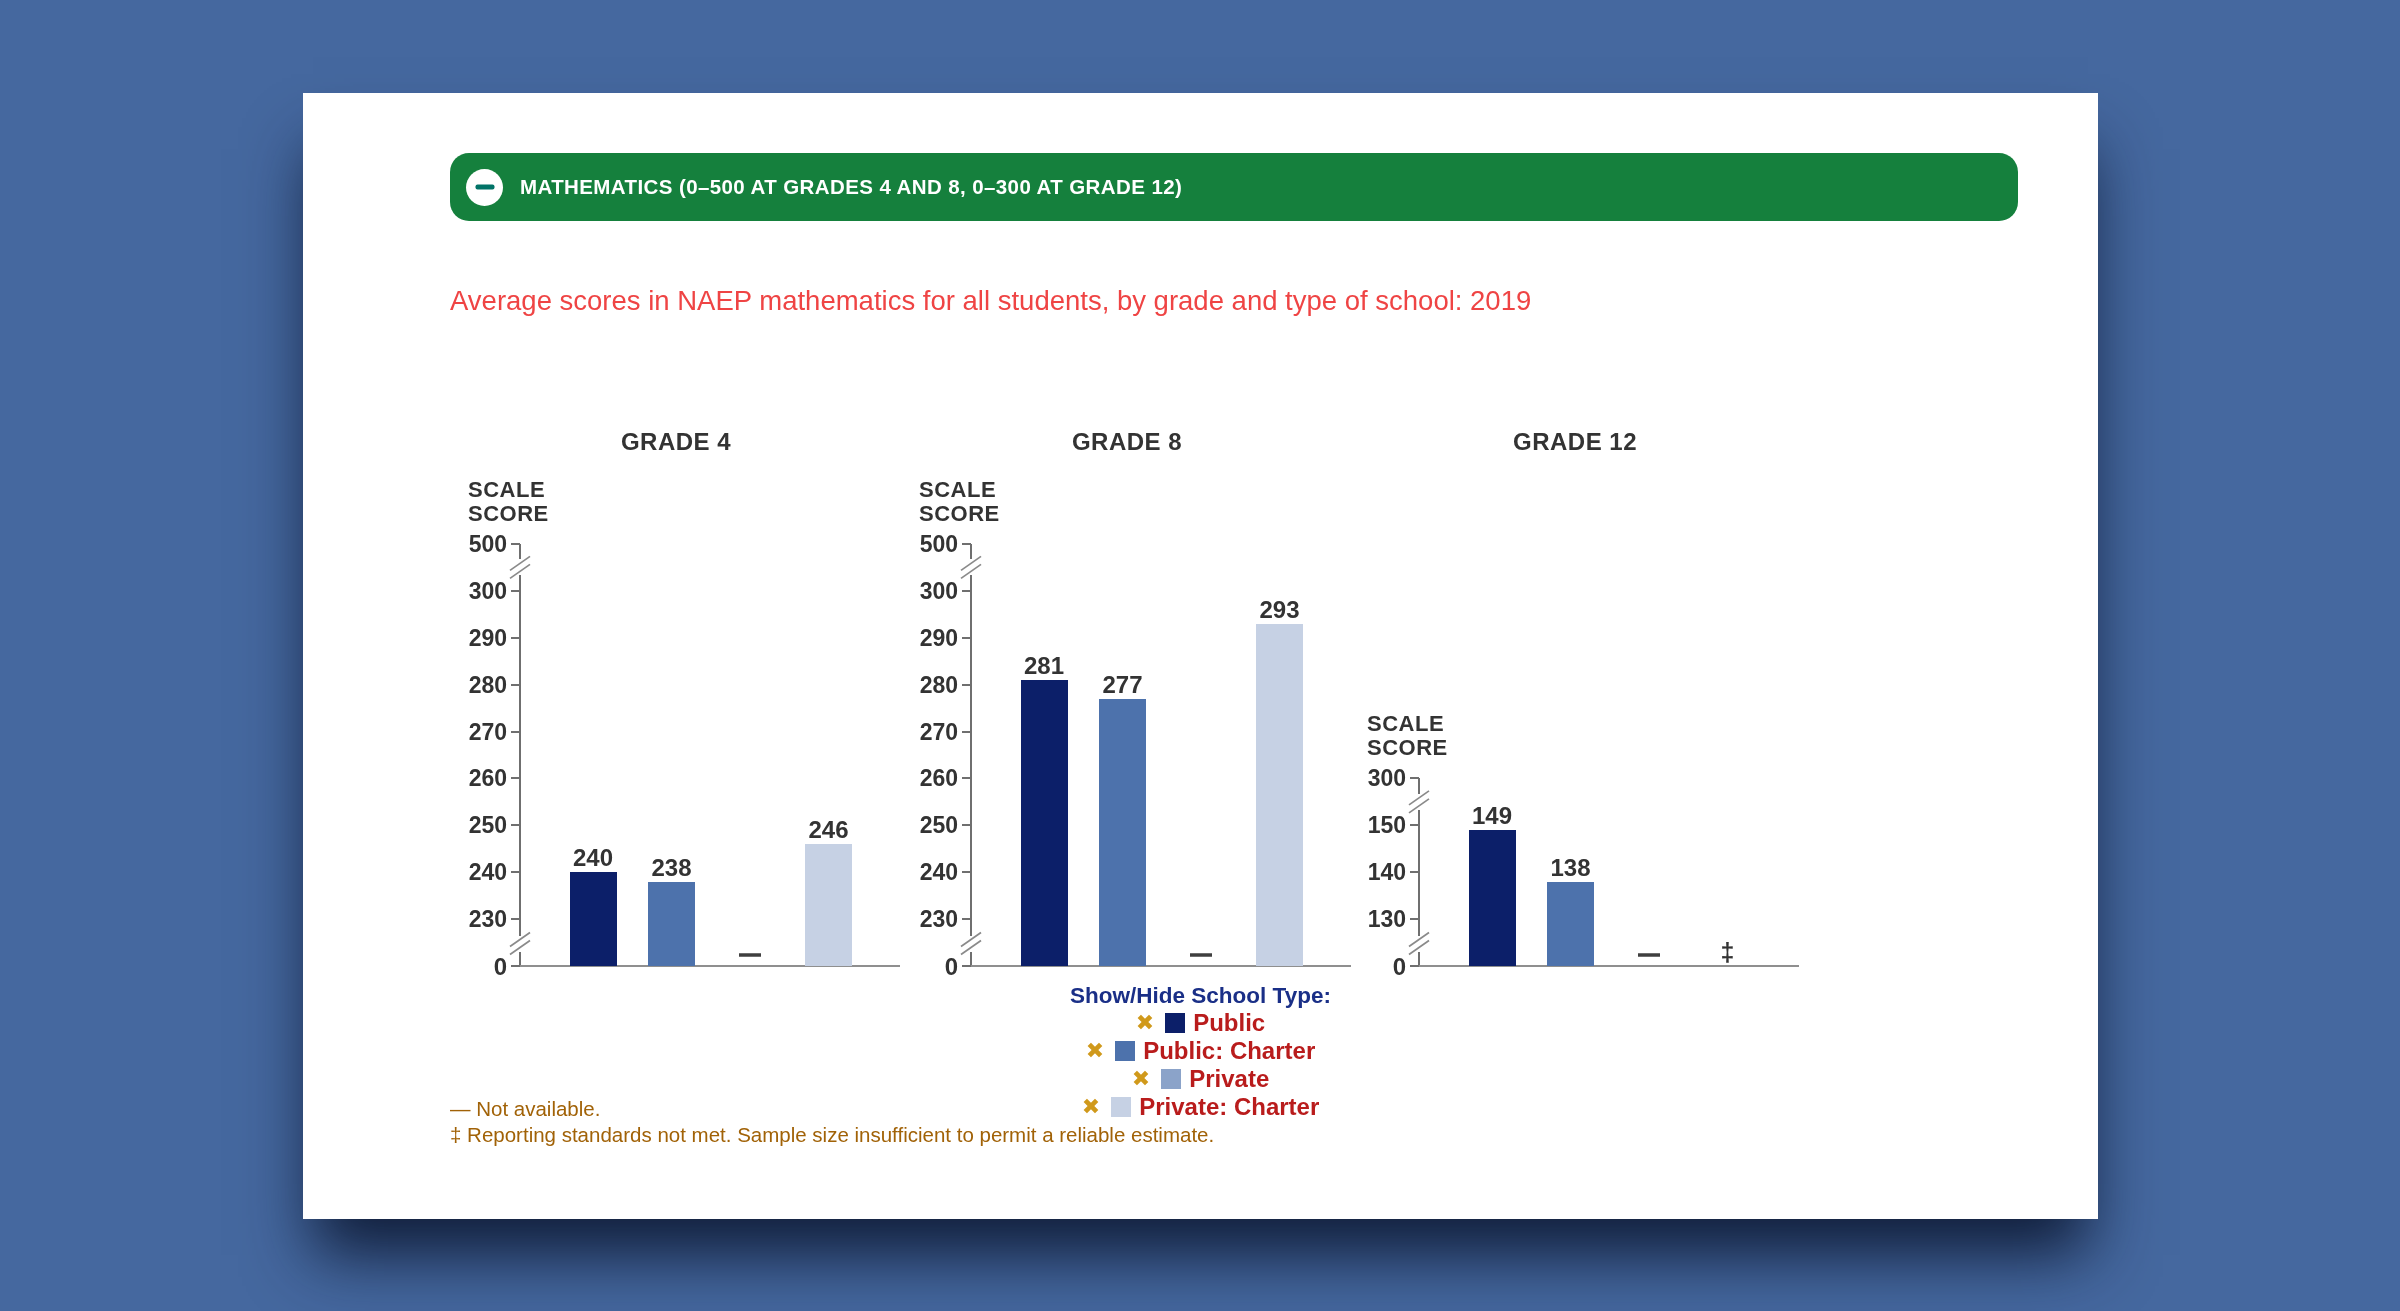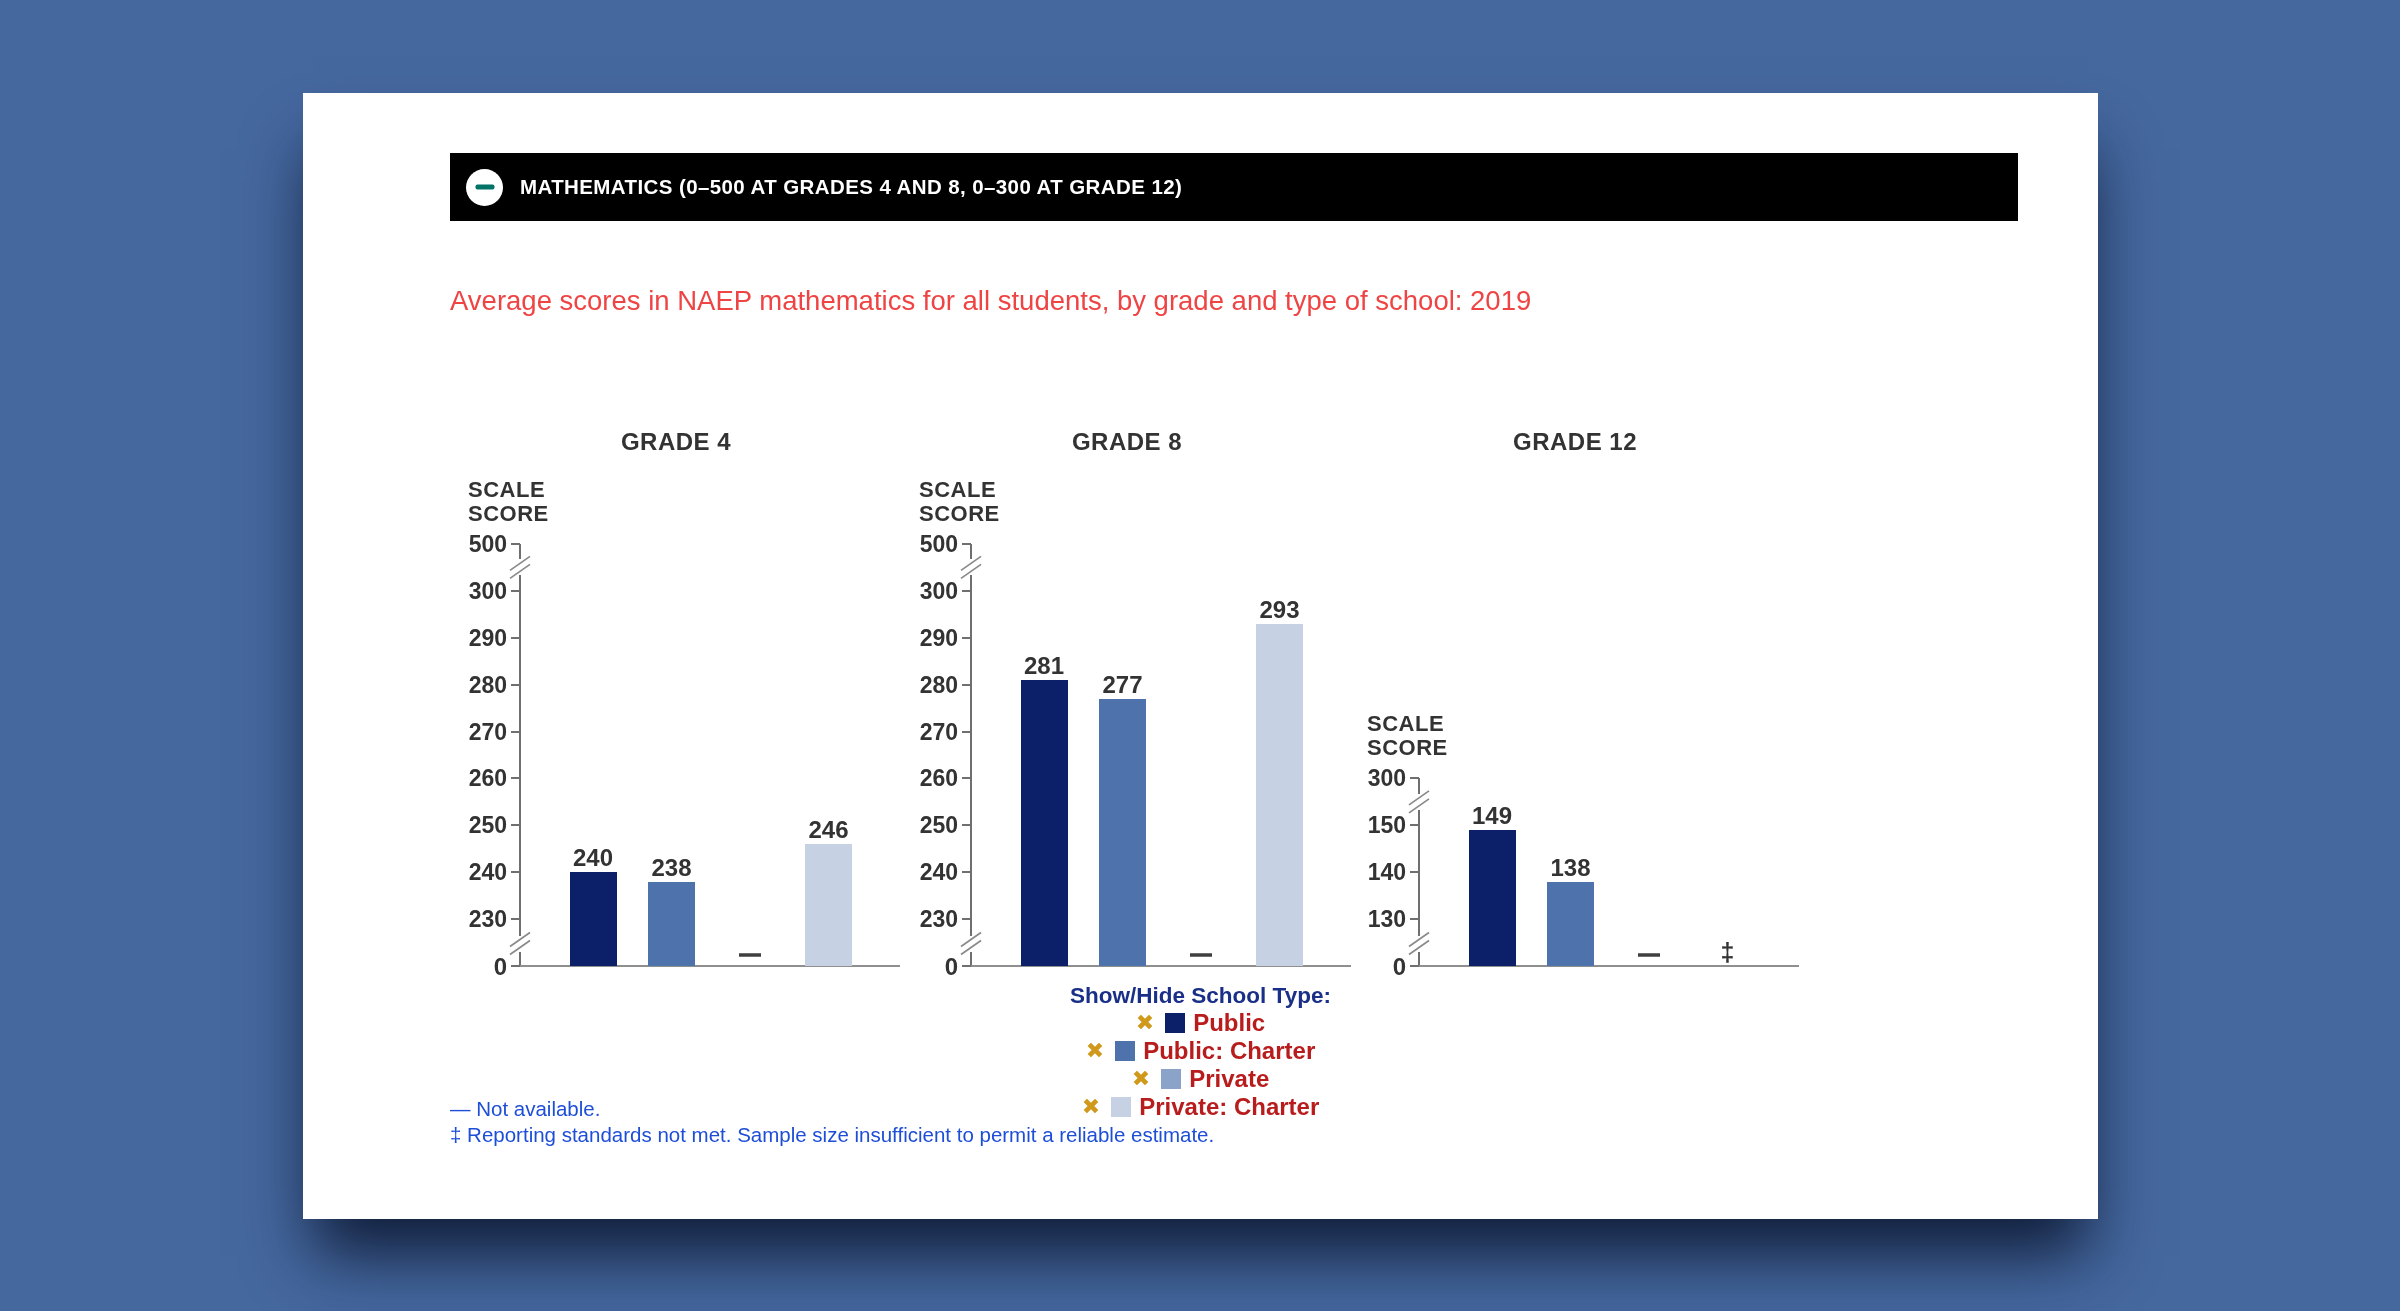--- a/index.html
+++ b/index.html
@@ -44,29 +44,29 @@
   .legend-label{color:#1a2f87;font-weight:700;font-size:22.5px;}
   .legend-item{display:flex;align-items:center;cursor:pointer;}
   .legend-x{
     color:#d0991b;font-size:22px;font-weight:700;
     font-family:"DejaVu Sans",sans-serif;margin-right:11px;line-height:1;
   }
   .legend-swatch{width:20px;height:20px;display:inline-block;margin-right:8px;flex:0 0 auto;}
   .legend-item-label{font-weight:700;font-size:24px;color:#b91c1c;}
   .footnotes{
     position:absolute;left:147px;top:1003px;
-    font-size:20.5px;color:#1d4ed8;line-height:26px;
+    font-size:20.5px;color:#a16207;line-height:26px;
   }
 </style>
 </head>
 <body style="background: rgb(69, 104, 159);">
 
 <div class="card">
 
-  <div class="header-bar" style="background: #000000;">
+  <div class="header-bar" style="background: #15803d; border-radius: 19px;">
     <button class="collapse-btn">
       <span class="minus-glyph" style="background: rgb(1, 115, 103);"></span>
     </button>
     <span class="header-title">MATHEMATICS (0–500 AT GRADES 4 AND 8, 0–300 AT GRADE 12)</span>
   </div>
 
   <div class="main-title">Average scores in NAEP mathematics for all students, by grade and type of school: 2019</div>
 
   <svg id="charts-svg" width="1450" height="560" viewBox="0 0 1450 560" xmlns="http://www.w3.org/2000/svg">
       <g>

